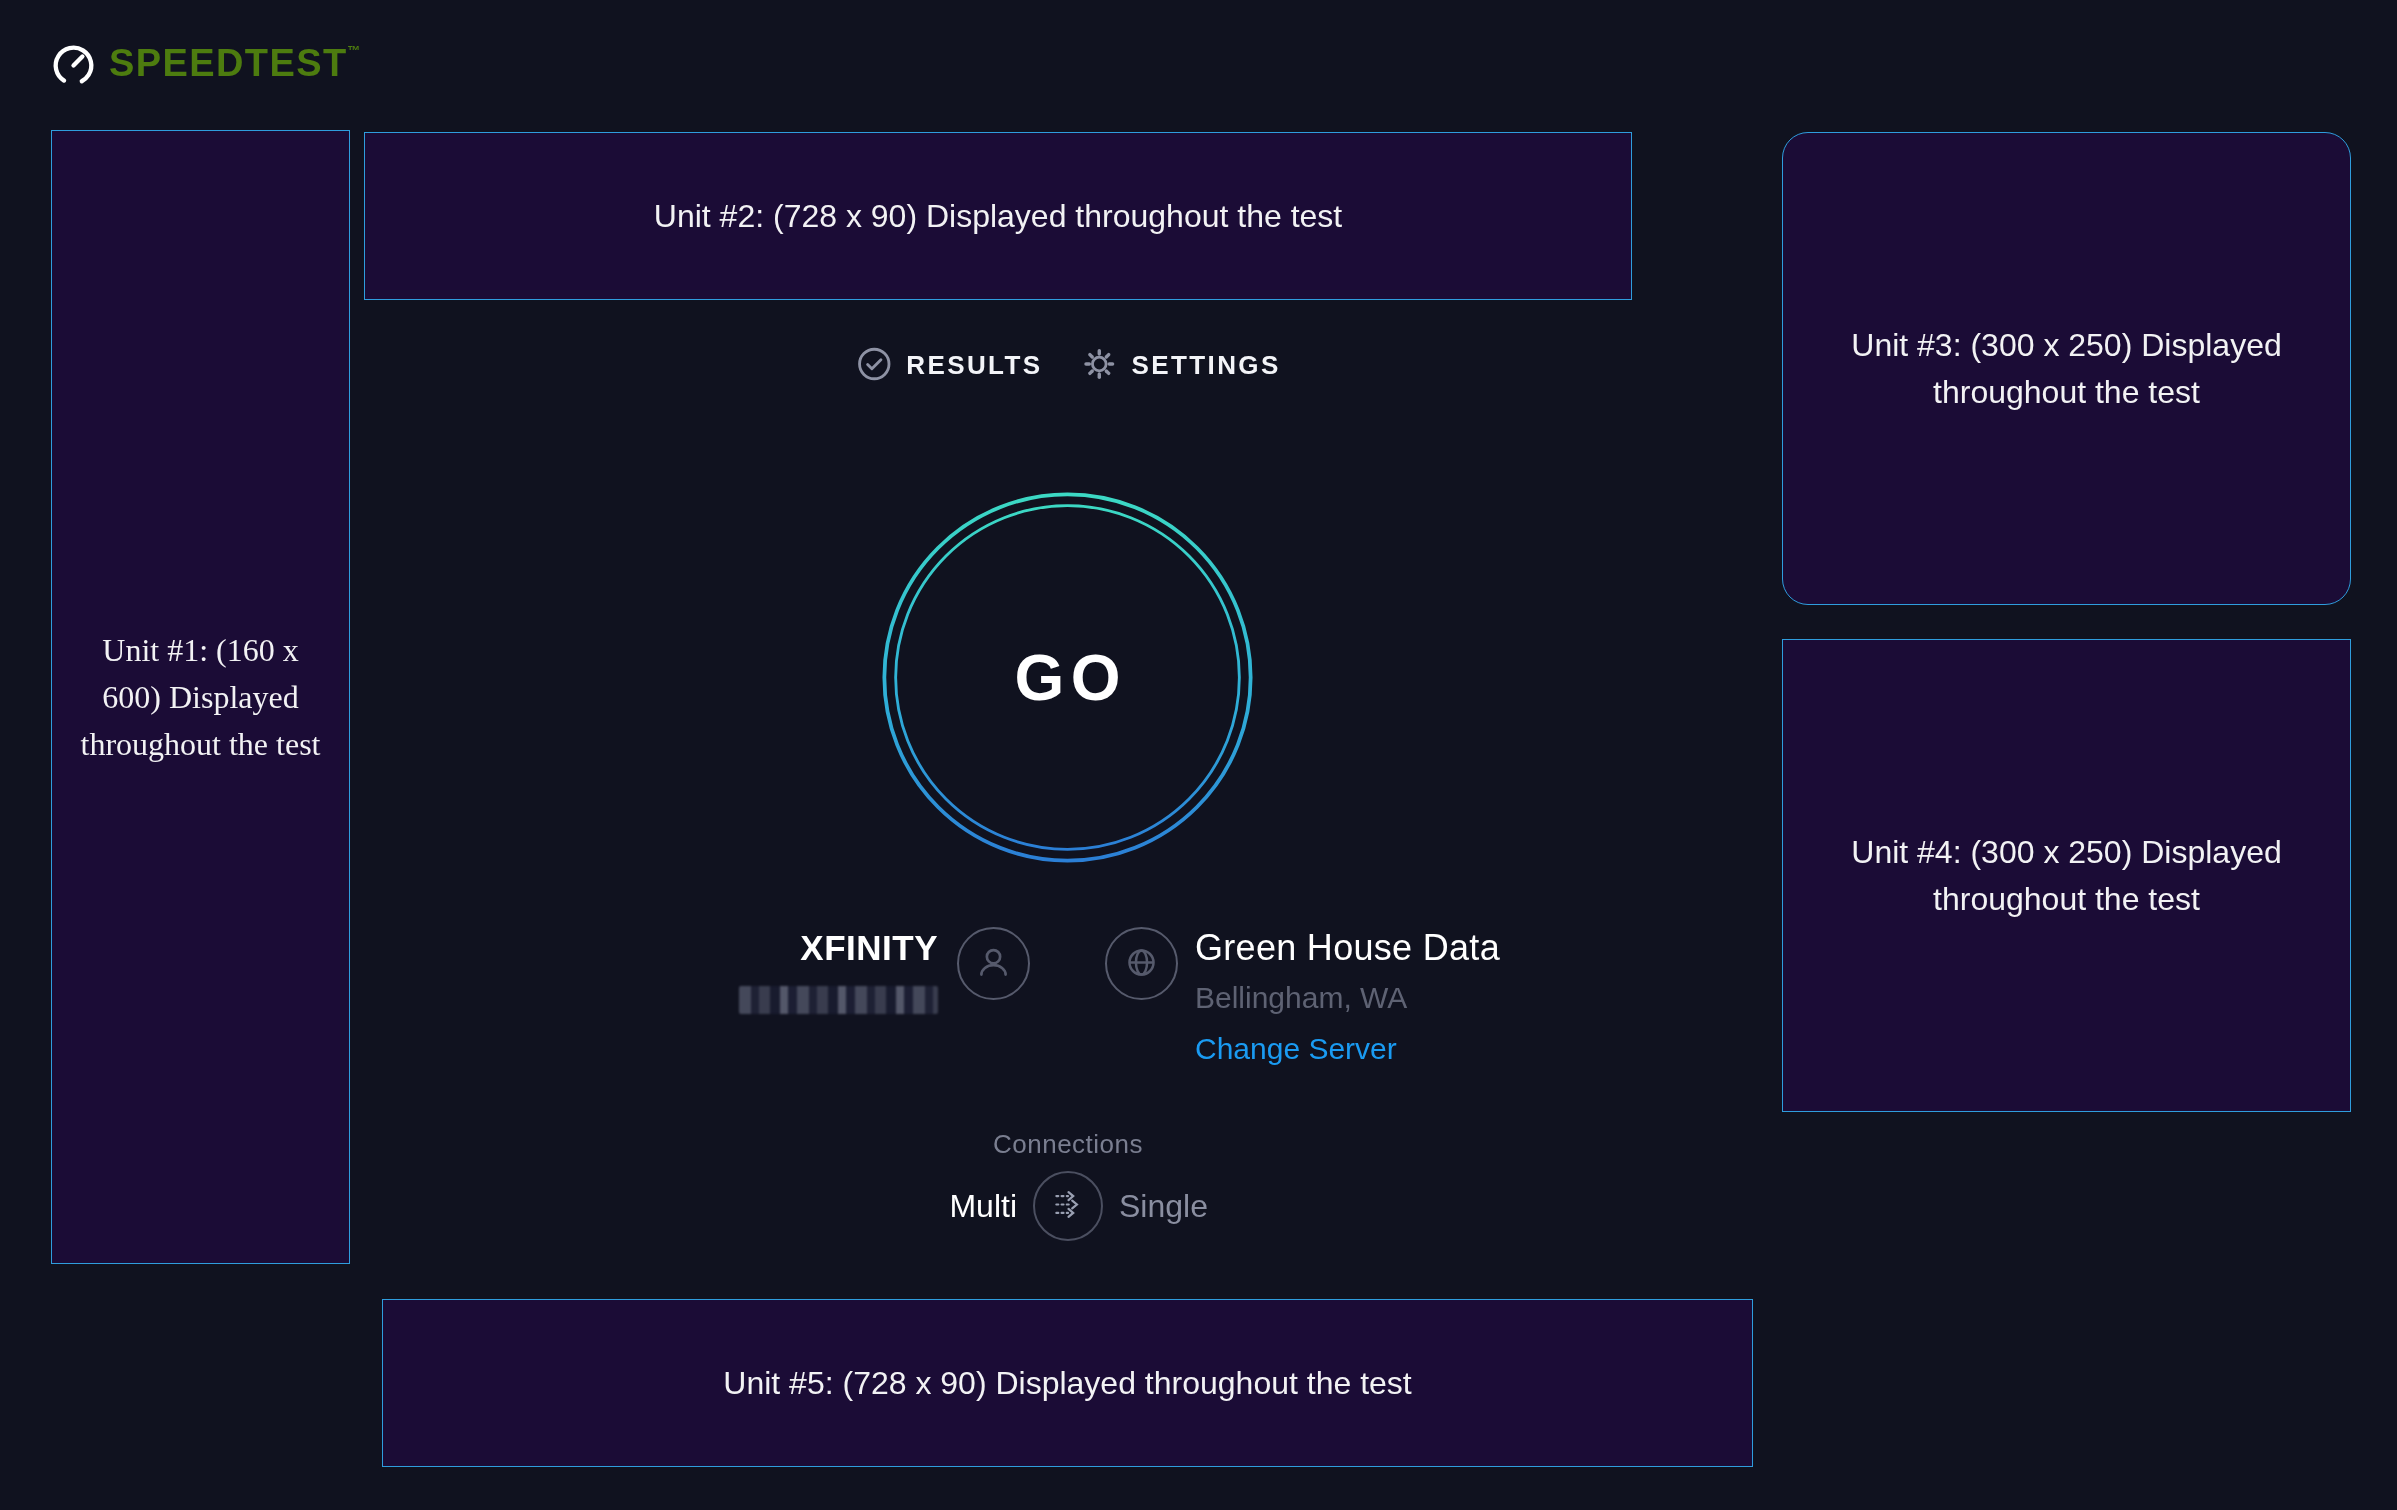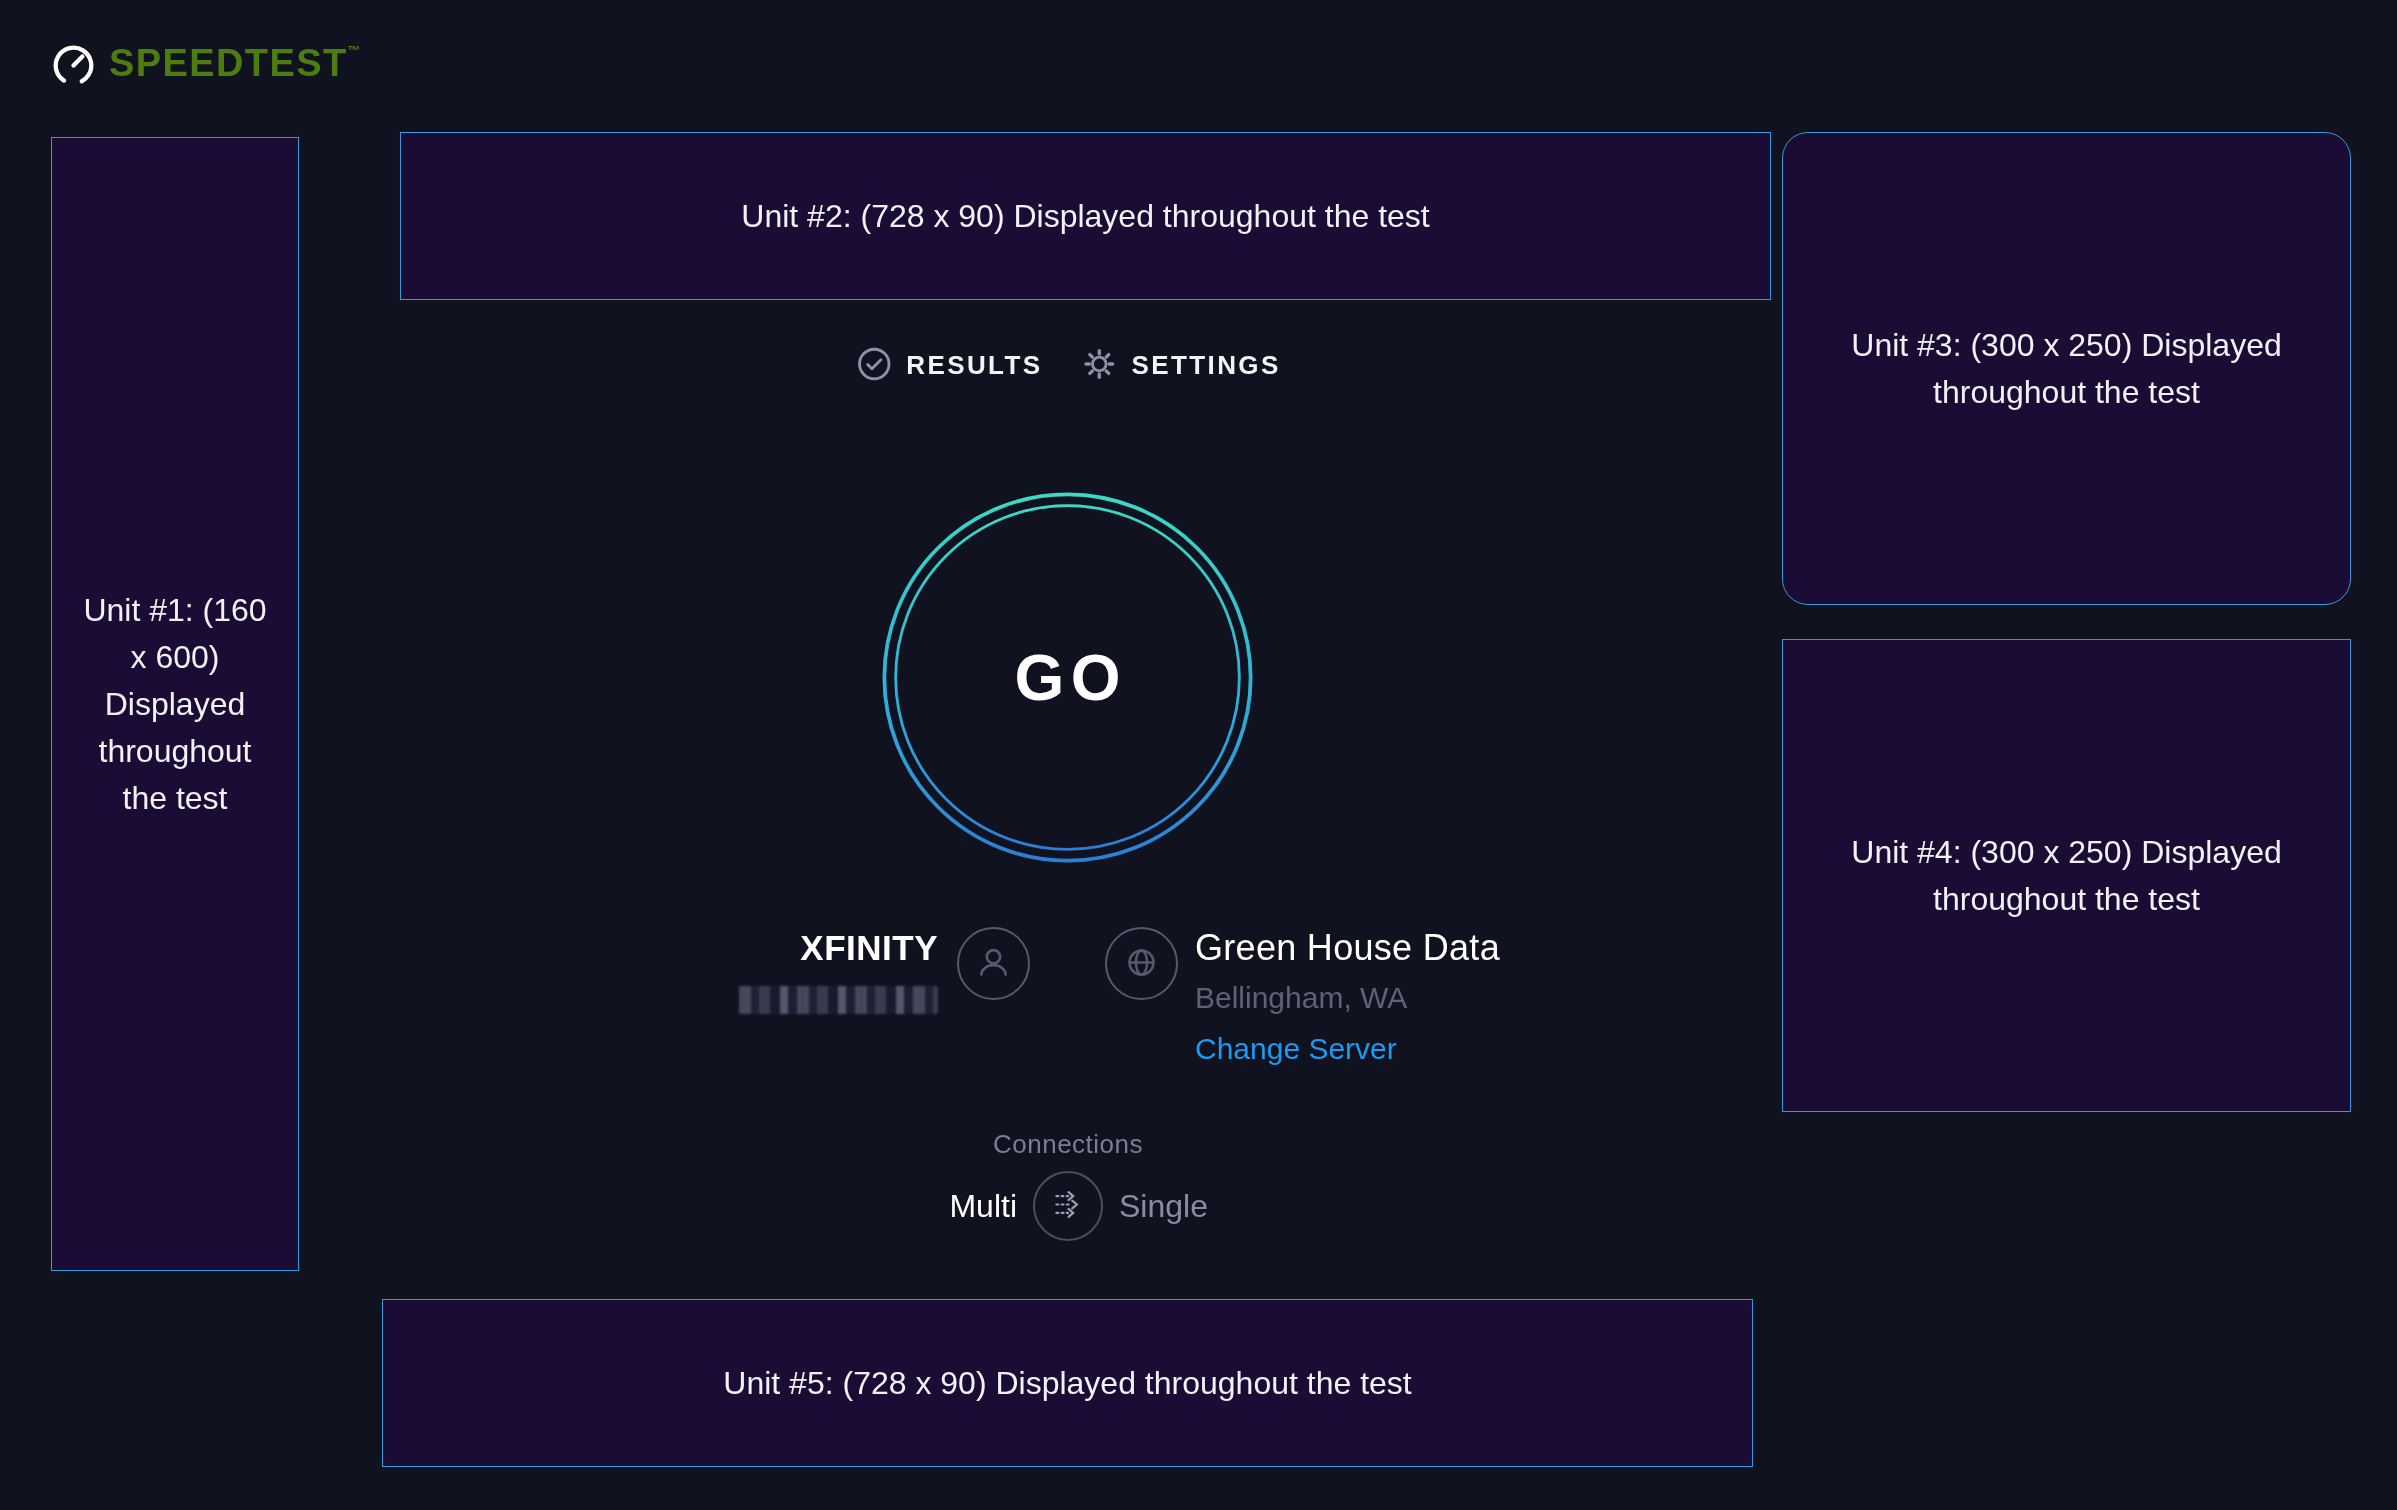--- a/index.html
+++ b/index.html
@@ -37,22 +37,22 @@
   .brand sup{font-size:13px;vertical-align:top;line-height:19px;}
   .nav{display:flex;align-items:center;gap:62px;}
   .nav-item{font-size:29px;color:var(--text);text-decoration:none;cursor:pointer;letter-spacing:0.3px;}
   .login{display:flex;align-items:center;gap:9.4px;cursor:pointer;}
   
   .ad{
     position:absolute;background:var(--ad-bg);border:1.9px solid var(--ad-border);
     display:flex;align-items:center;justify-content:center;text-align:center;
     font-size:32px;line-height:47px;color:#f2f2f4;cursor:pointer;
   }
-  .ad-1{left:51px;top:137px;width:248px;height:1134px;padding:0 24.5px;}
-  .ad-2{left:400px;top:132px;width:1371px;height:168px;}
+  .ad-1{left:51px;top:130px;width:299px;height:1134px;padding:0 24.5px;font-family:Liberation Serif, serif;}
+  .ad-2{left:364px;top:132px;width:1268px;height:168px;}
   .ad-3{left:1782px;top:132px;width:569px;height:473px;padding:0 38px;border-radius:26px;}
   .ad-4{left:1782px;top:639px;width:569px;height:473px;padding:0 38px;}
   .ad-5{left:382px;top:1299px;width:1371px;height:168px;}
   
   .tabs{
     position:absolute;top:345px;left:1068px;transform:translateX(-50%);
     display:flex;align-items:center;gap:38px;
   }
   .tab{display:flex;align-items:center;gap:13px;cursor:pointer;}
   .tab-label{font-size:26px;font-weight:700;letter-spacing:2.4px;color:#f3f4f8;}

